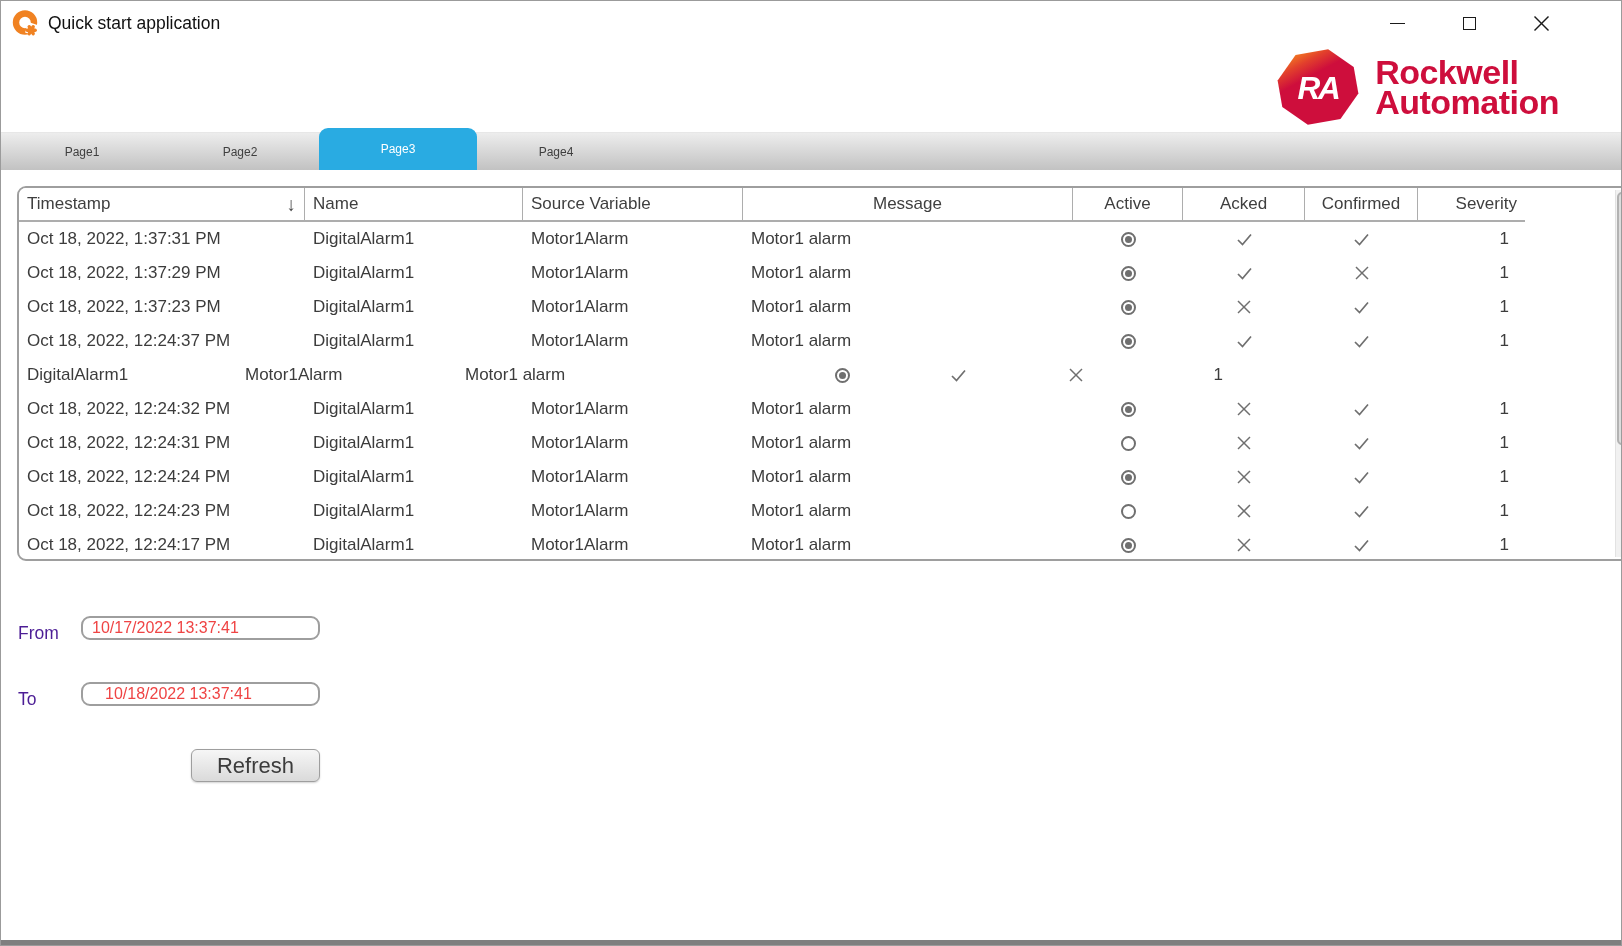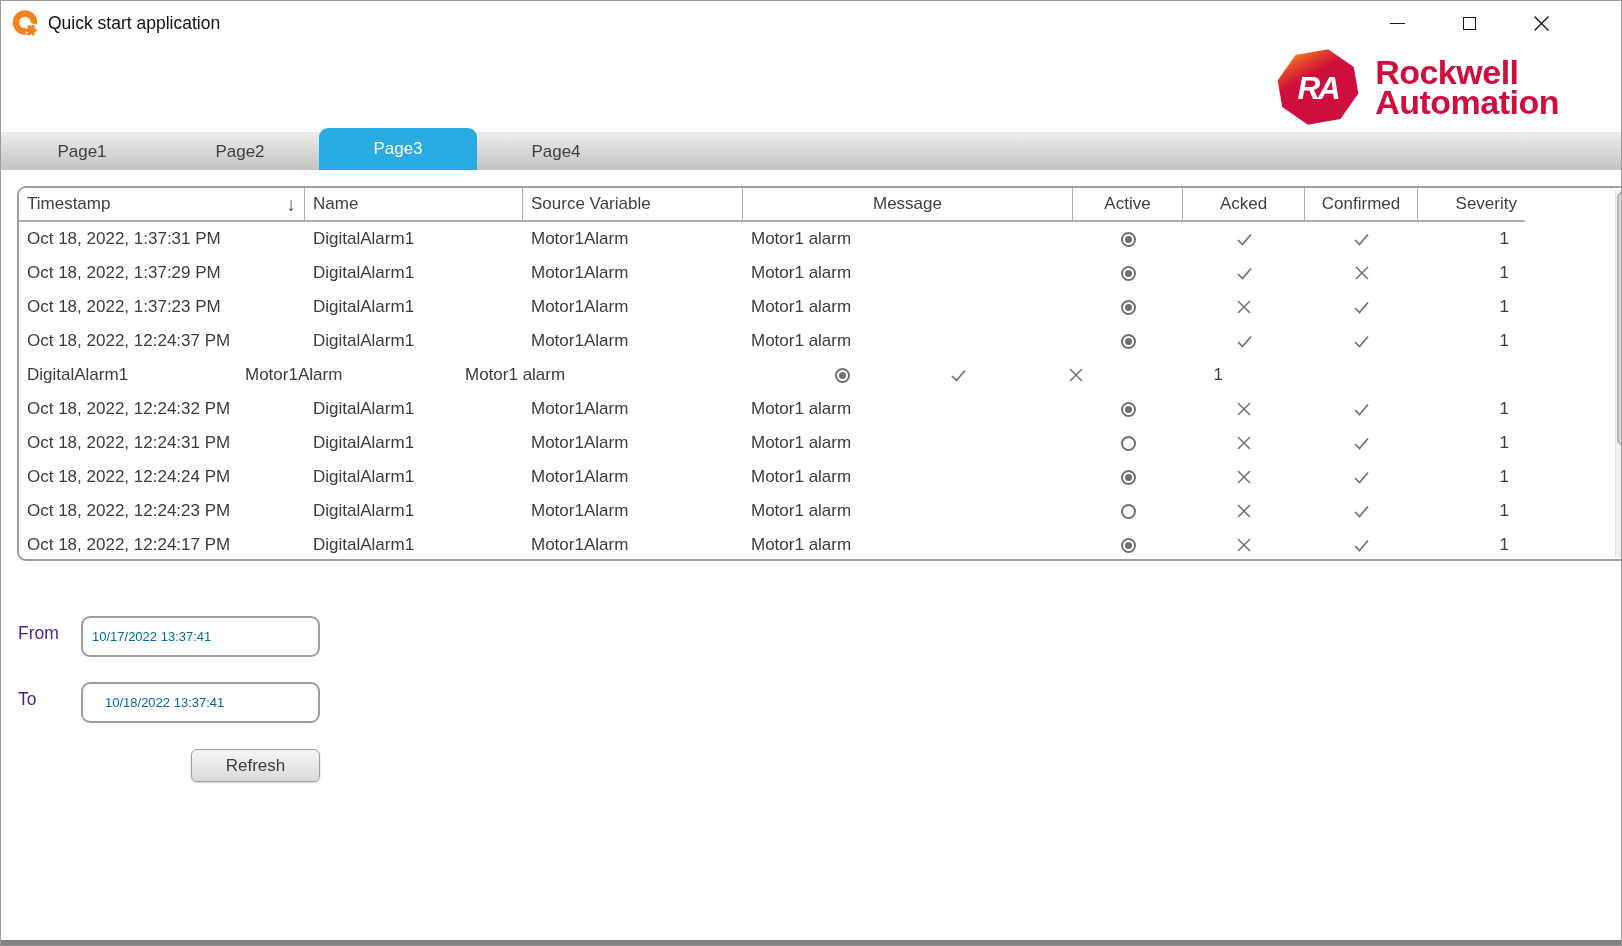--- a/index.html
+++ b/index.html
@@ -14,21 +14,21 @@
   .ctl{width:20px;height:20px;display:flex;align-items:center;justify-content:center;cursor:pointer;}
   .min-glyph{width:15px;height:0;border-top:1.6px solid #1a1a1a;}
   .max-glyph{width:13px;height:13px;border:1.4px solid #1a1a1a;box-sizing:border-box;}
 
   
   .logo{position:absolute;top:48px;right:62px;display:flex;align-items:center;gap:16px;}
   .logo-wordmark{color:#ce0e3c;font-weight:700;font-size:34px;line-height:30px;letter-spacing:-0.5px;}
 
   
   .tabbar{position:absolute;top:131px;left:0;right:0;height:37px;background:linear-gradient(#ededed,#c2c2c2);border-top:1px solid #e7e7e7;}
-  .tab{position:absolute;top:0;height:37px;width:158px;display:flex;align-items:center;justify-content:center;font-size:17px;color:#3f3f3f;cursor:pointer;}
+  .tab{position:absolute;top:0;height:37px;width:158px;display:flex;align-items:center;justify-content:center;font-size:12px;color:#3f3f3f;cursor:pointer;}
   .tab.active{top:-5px;height:42px;background:#29abe2;border-radius:9px 9px 0 0;color:#ffffff;}
 
   
   .grid{position:absolute;left:16px;top:185px;width:1616px;height:375px;border:2px solid #9e9e9e;border-radius:9px;background:#fff;box-sizing:border-box;overflow:hidden;}
   .grid-header{display:flex;height:34px;align-items:center;}
   .hcell{height:34px;display:flex;align-items:center;font-size:17px;color:#3f3f3f;box-sizing:border-box;border-bottom:2px solid #adadad;border-right:1px solid #adadad;cursor:pointer;background:#fff;}
   .hcell:last-child{border-right:none;}
   .c0{width:286px;}.c1{width:218px;}.c2{width:220px;}.c3{width:330px;}
   .c4{width:110px;}.c5{width:122px;}.c6{width:113px;}.c7{width:107px;}
   .pad-l{padding-left:8px;}
@@ -45,24 +45,24 @@
   .mark-svg{display:block;}
 
   
   .vscroll{position:absolute;top:2px;bottom:2px;right:2px;width:13px;background:#f1f1f1;border-left:1px solid #e2e2e2;border-radius:0 7px 7px 0;cursor:pointer;}
   .vthumb{position:absolute;top:2px;left:1px;width:10px;height:253px;background:#dcdcdc;border:2px solid #b2b2b2;border-radius:6px;box-sizing:border-box;cursor:grab;}
 
   
   .field-label{position:absolute;font-size:17.5px;color:#4c1d95;}
   .lbl-from{left:17px;top:622px;}
   .lbl-to{left:17px;top:688px;}
-  .date-input{position:absolute;left:80px;width:239px;height:41px;border:2px solid #9e9e9e;border-radius:9px;box-sizing:border-box;font-family:"Liberation Sans",sans-serif;font-size:13px;color:#0369a1;padding:0 0 0 9px;background:#fff;outline:none;}
+  .date-input{position:absolute;left:80px;width:239px;height:24px;border:2px solid #9e9e9e;border-radius:9px;box-sizing:border-box;font-family:"Liberation Sans",sans-serif;font-size:16px;color:#ef4444;padding:0 0 0 9px;background:#fff;outline:none;}
   .inp-from{top:615px;}
   .inp-to{top:681px;padding-left:22px;}
-  .refresh-btn{position:absolute;left:190px;top:748px;width:129px;height:33px;border:1px solid #9e9e9e;border-radius:6px;background:linear-gradient(#f6f6f6,#dadada);font-family:"Liberation Sans",sans-serif;font-size:17px;color:#3c3c3c;cursor:pointer;box-shadow:0 1px 2px rgba(0,0,0,0.18);}
+  .refresh-btn{position:absolute;left:190px;top:748px;width:129px;height:33px;border:1px solid #9e9e9e;border-radius:6px;background:linear-gradient(#f6f6f6,#dadada);font-family:"Liberation Sans",sans-serif;font-size:22px;color:#3c3c3c;cursor:pointer;box-shadow:0 1px 2px rgba(0,0,0,0.18);}
 </style>
 </head>
 <body>
 
 <div class="window">
 
   <div class="titlebar">
     <svg class="app-icon" viewBox="0 0 27 27">
       <circle cx="13" cy="12.5" r="9" fill="none" stroke="#F08222" stroke-width="6.4"></circle>
       <rect x="14.5" y="13.5" width="11" height="11" fill="#ffffff" transform="rotate(18 20 19)"></rect>

